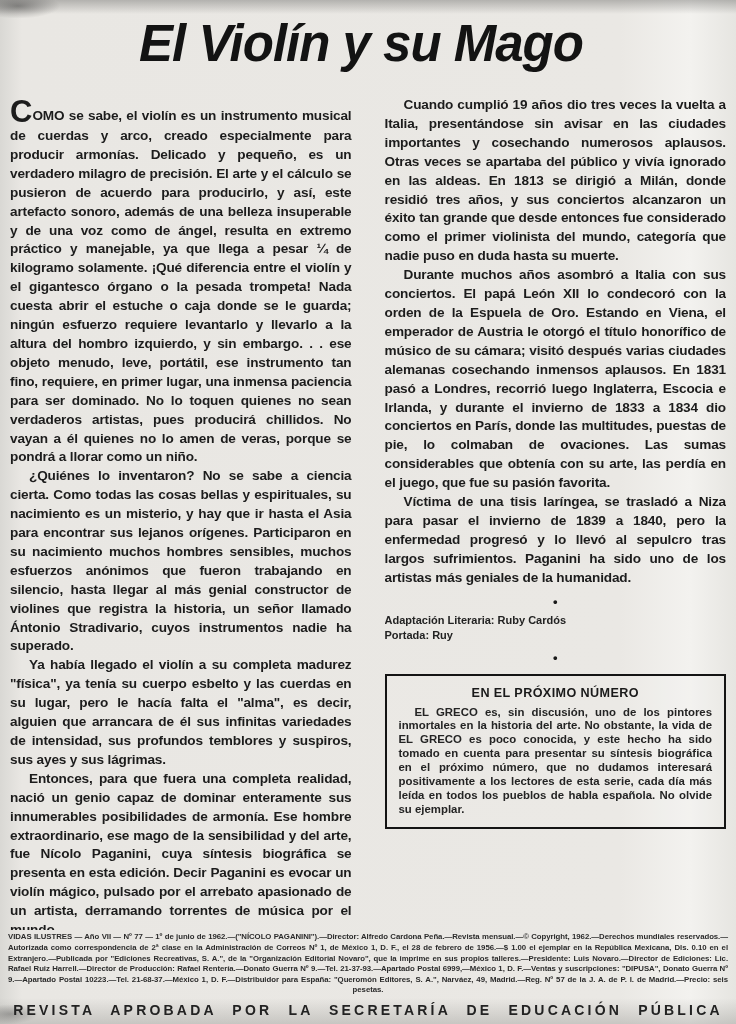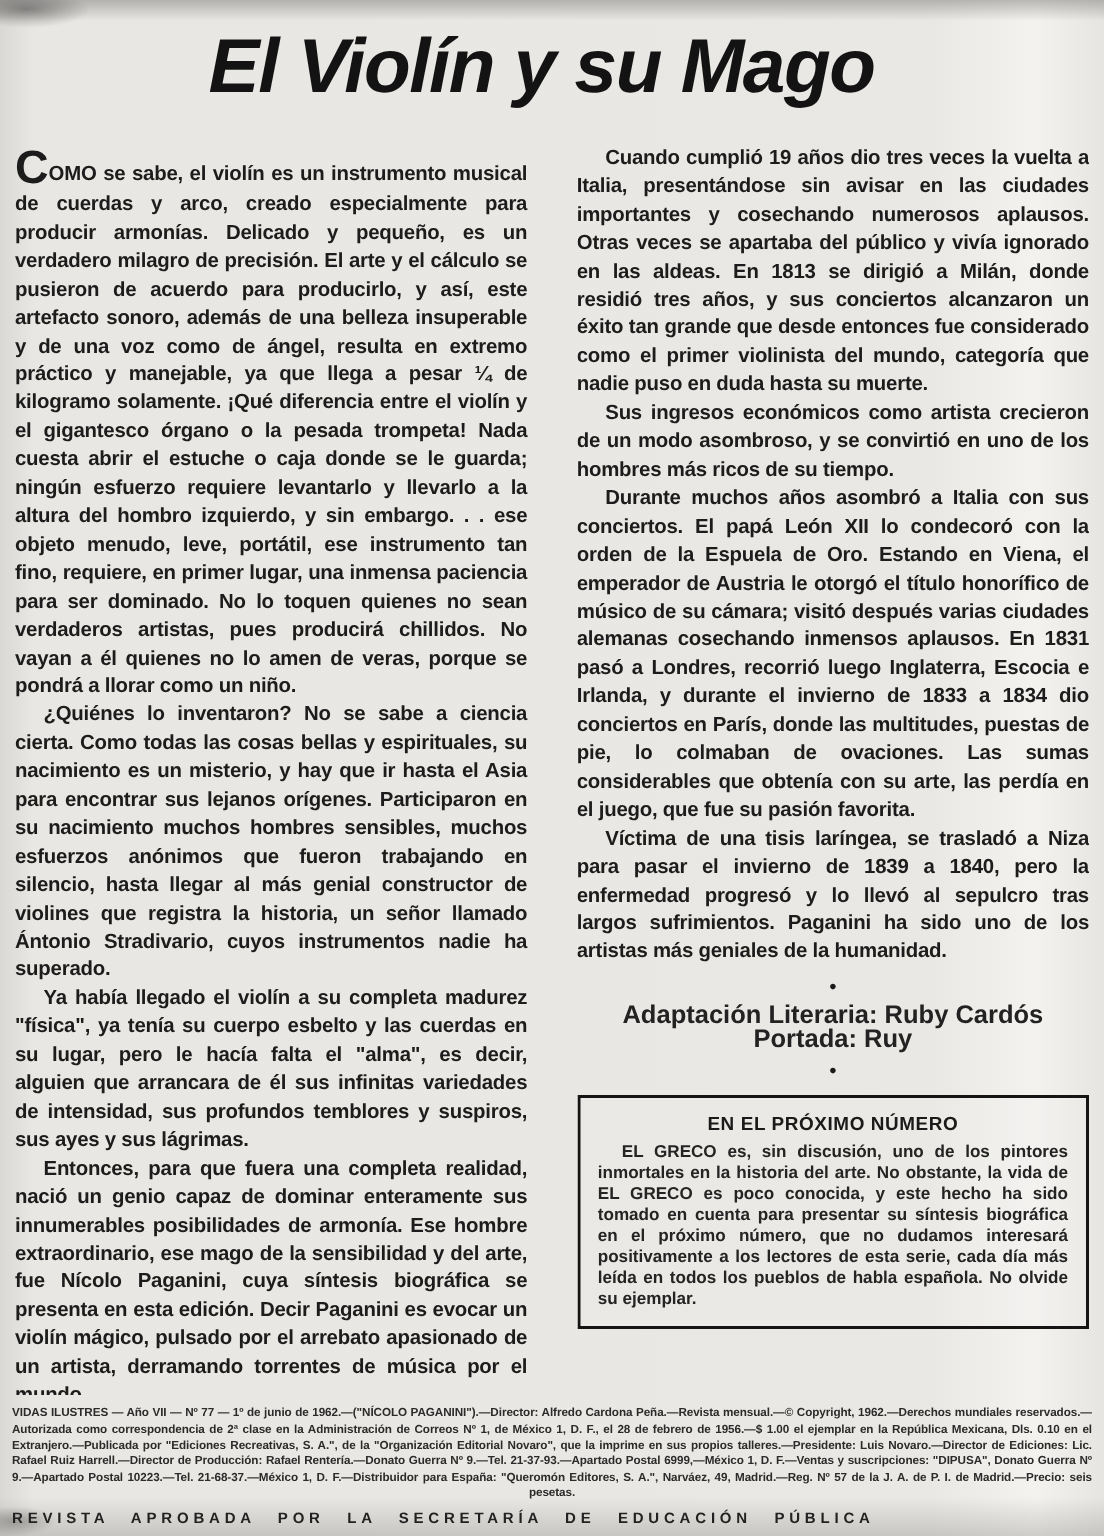--- a/index.html
+++ b/index.html
@@ -52,22 +52,22 @@
     letter-spacing:0;
     vertical-align:-2px;
   }
   .bullet{
     text-align:center;
     font-size:13px;line-height:13px;
     margin:7px 0 5px 0;
     font-weight:bold;
   }
   .credits{
-    text-align:center;
-    font-size:17px;
+    text-align:left;
+    font-size:11px;
     line-height:15.5px;
     font-weight:bold;
     color:#222;
   }
   .next-box{
     margin-top:10px;
     border:2.5px solid #141414;
     padding:8px 12px 10px 12px;
     min-height:120px;
     background:rgba(255,255,255,0.06);
@@ -96,22 +96,22 @@
     font-size:7.8px;
     line-height:10.6px;
     font-weight:bold;
     color:#2b2b2b;
     text-align:justify;
     text-align-last:center;
     letter-spacing:-0.05px;
   }
   .approval{
     margin-top:6px;
-    text-align:left;
-    font-size:10px;
+    text-align:center;
+    font-size:14px;
     font-weight:bold;
     letter-spacing:3.2px;
     word-spacing:9px;
     color:#222;
   }
 </style>
 </head>
 <body>
 
 <div class="page">
@@ -123,21 +123,20 @@
     <div class="col">
       <p class="para"><span class="leadcap">C</span><span>OMO se sabe, el violín es un instrumento musical de cuerdas y arco, creado especialmente para producir armonías. Delicado y pequeño, es un verdadero milagro de precisión. El arte y el cálculo se pusieron de acuerdo para producirlo, y así, este artefacto sonoro, además de una belleza insuperable y de una voz como de ángel, resulta en extremo práctico y manejable, ya que llega a pesar ¼ de kilogramo solamente. ¡Qué diferencia entre el violín y el gigantesco órgano o la pesada trompeta! Nada cuesta abrir el estuche o caja donde se le guarda; ningún esfuerzo requiere levantarlo y llevarlo a la altura del hombro izquierdo, y sin embargo. . . ese objeto menudo, leve, portátil, ese instrumento tan fino, requiere, en primer lugar, una inmensa paciencia para ser dominado. No lo toquen quienes no sean verdaderos artistas, pues producirá chillidos. No vayan a él quienes no lo amen de veras, porque se pondrá a llorar como un niño.</span></p>
       <p class="para indent">¿Quiénes lo inventaron? No se sabe a ciencia cierta. Como todas las cosas bellas y espirituales, su nacimiento es un misterio, y hay que ir hasta el Asia para encontrar sus lejanos orígenes. Participaron en su nacimiento muchos hombres sensibles, muchos esfuerzos anónimos que fueron trabajando en silencio, hasta llegar al más genial constructor de violines que registra la historia, un señor llamado Ántonio Stradivario, cuyos instrumentos nadie ha superado.</p>
       <p class="para indent">Ya había llegado el violín a su completa madurez "física", ya tenía su cuerpo esbelto y las cuerdas en su lugar, pero le hacía falta el "alma", es decir, alguien que arrancara de él sus infinitas variedades de intensidad, sus profundos temblores y suspiros, sus ayes y sus lágrimas.</p>
       <p class="para indent">Entonces, para que fuera una completa realidad, nació un genio capaz de dominar enteramente sus innumerables posibilidades de armonía. Ese hombre extraordinario, ese mago de la sensibilidad y del arte, fue Nícolo Paganini, cuya síntesis biográfica se presenta en esta edición. Decir Paganini es evocar un violín mágico, pulsado por el arrebato apasionado de un artista, derramando torrentes de música por el mundo.</p>
       <p class="para indent">Nueve años tenía Paganini cuando comenzó a tocar su instrumento en público con la seguridad</p>
     </div>
 
     <div class="col">
       <p class="para indent">Cuando cumplió 19 años dio tres veces la vuelta a Italia, presentándose sin avisar en las ciudades importantes y cosechando numerosos aplausos. Otras veces se apartaba del público y vivía ignorado en las aldeas. En 1813 se dirigió a Milán, donde residió tres años, y sus conciertos alcanzaron un éxito tan grande que desde entonces fue considerado como el primer violinista del mundo, categoría que nadie puso en duda hasta su muerte.</p>
-      <p class="para indent">Sus ingresos económicos como artista crecieron de un modo asombroso, y se convirtió en uno de los hombres más ricos de su tiempo.</p>
       <p class="para indent">Durante muchos años asombró a Italia con sus conciertos. El papá León XII lo condecoró con la orden de la Espuela de Oro. Estando en Viena, el emperador de Austria le otorgó el título honorífico de músico de su cámara; visitó después varias ciudades alemanas cosechando inmensos aplausos. En 1831 pasó a Londres, recorrió luego Inglaterra, Escocia e Irlanda, y durante el invierno de 1833 a 1834 dio conciertos en París, donde las multitudes, puestas de pie, lo colmaban de ovaciones. Las sumas considerables que obtenía con su arte, las perdía en el juego, que fue su pasión favorita.</p>
       <p class="para indent">Víctima de una tisis laríngea, se trasladó a Niza para pasar el invierno de 1839 a 1840, pero la enfermedad progresó y lo llevó al sepulcro tras largos sufrimientos. Paganini ha sido uno de los artistas más geniales de la humanidad.</p>
 
       <div class="bullet">•</div>
 
       <div class="credits">
         <div>Adaptación Literaria: Ruby Cardós</div>
         <div>Portada: Ruy</div>
       </div>
 

